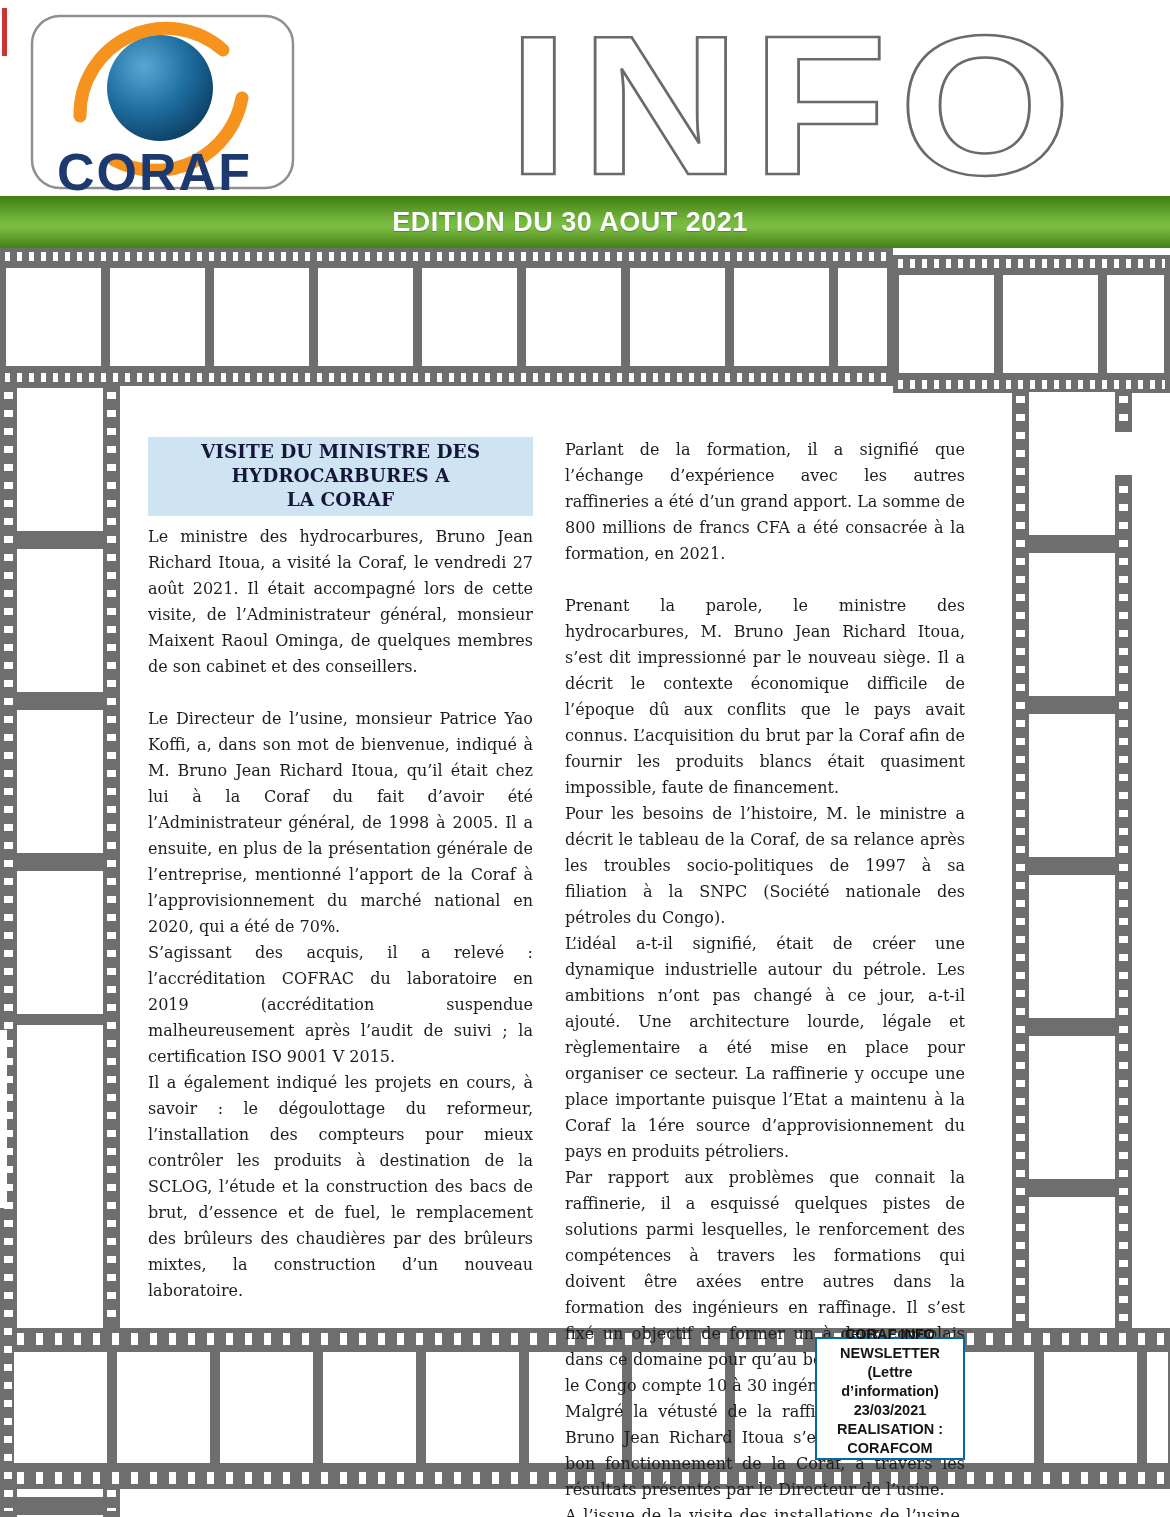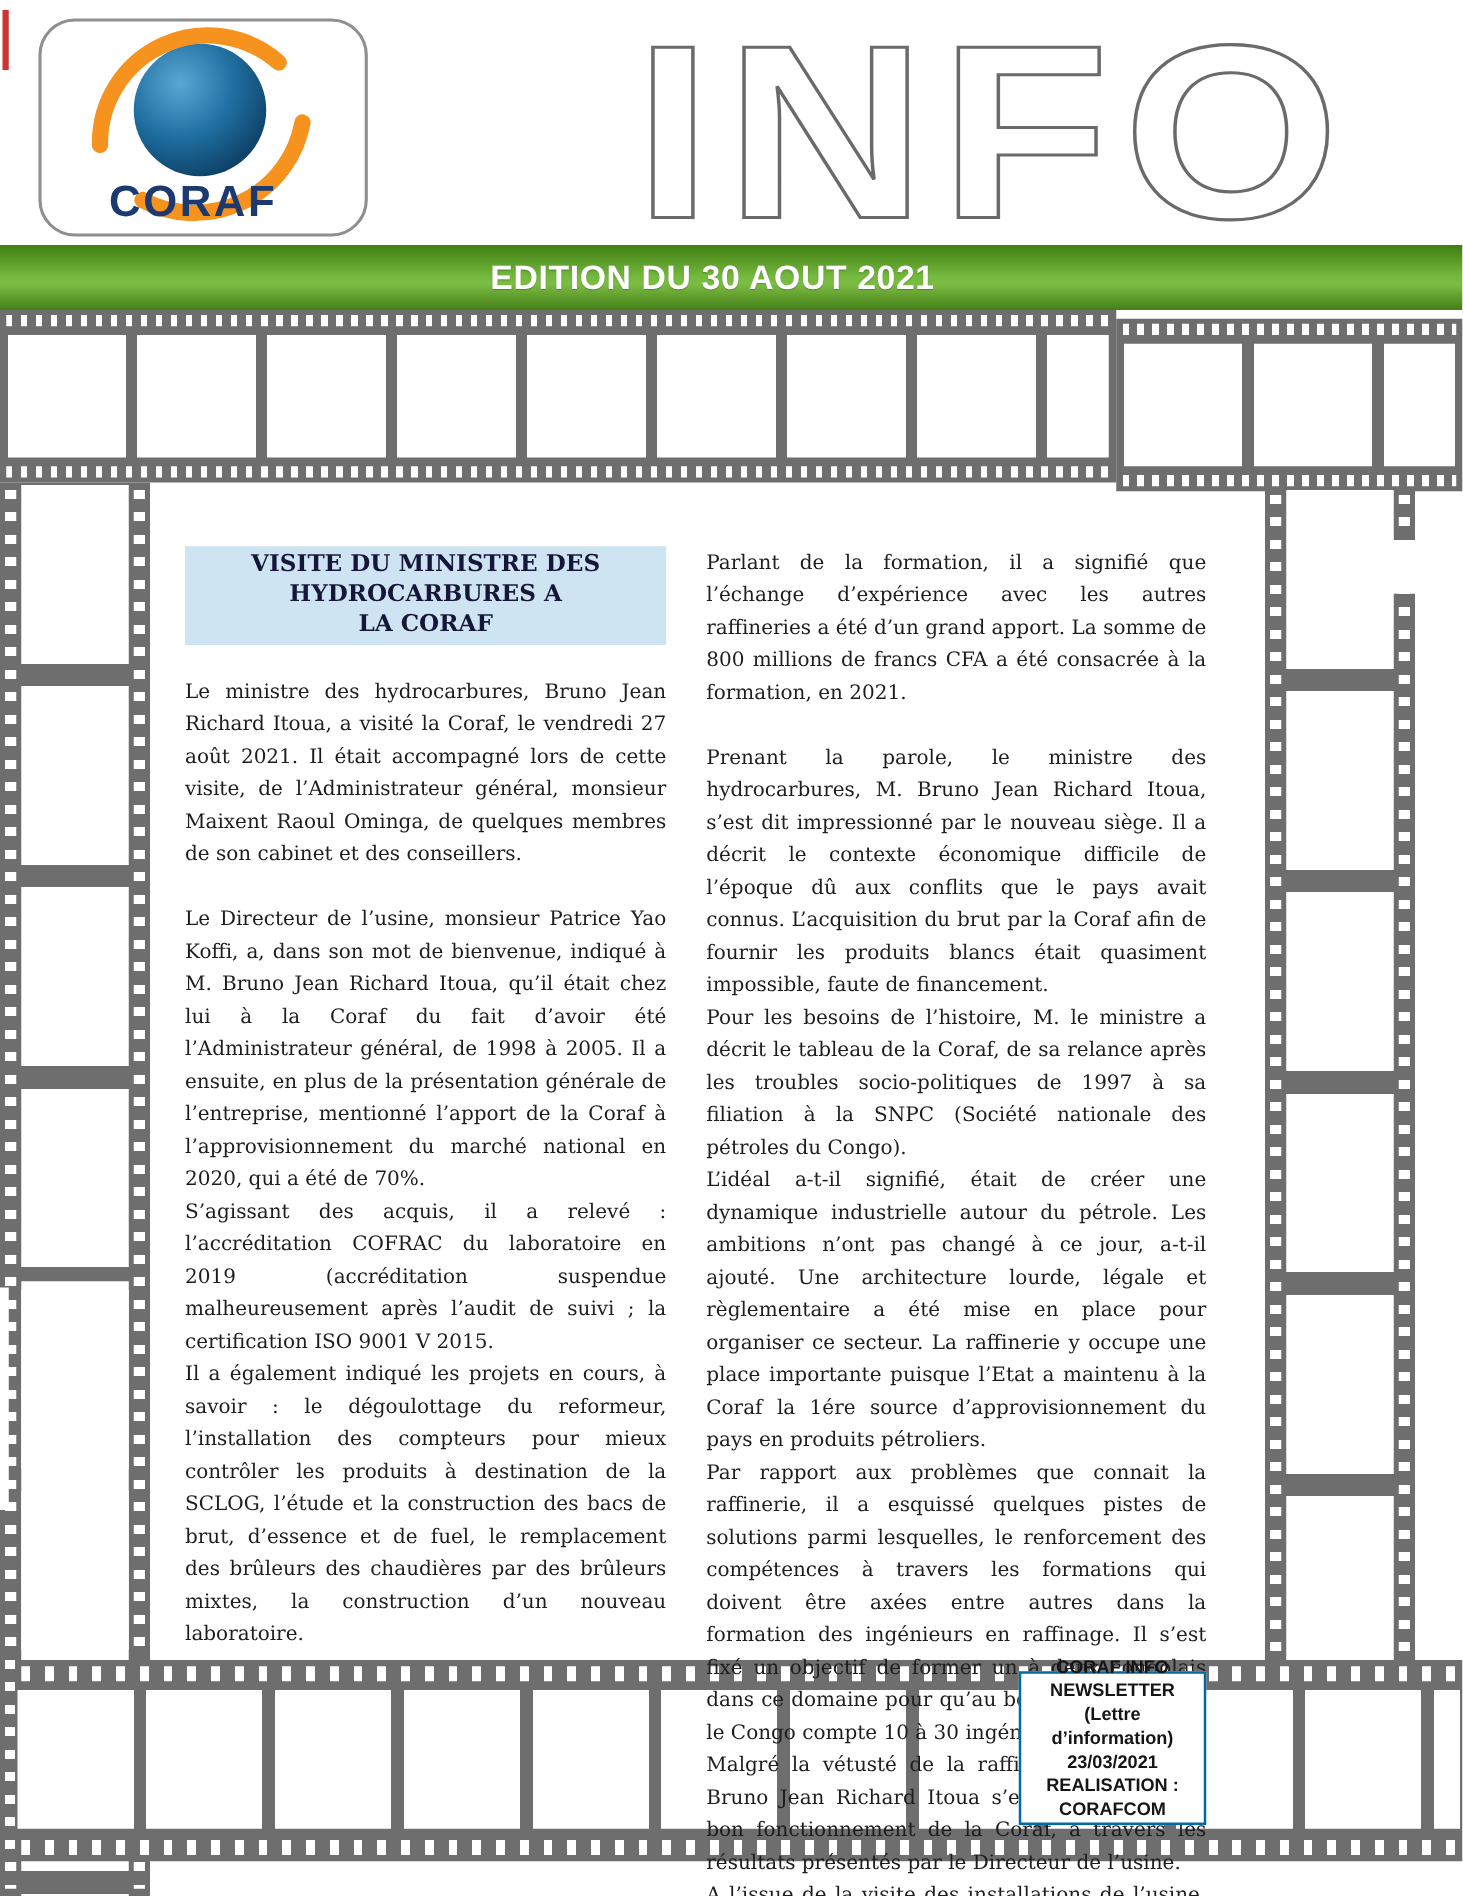--- a/index.html
+++ b/index.html
@@ -5,21 +5,21 @@
   html,body{margin:0;padding:0;}
   body{
     width:1170px;height:1517px;position:relative;overflow:hidden;
     background:#ffffff;font-family:"Liberation Sans",sans-serif;
   }
   
   .red-mark{position:absolute;left:2px;top:8px;width:5px;height:48px;background:#cc3333;}
   .logo-box{position:absolute;left:30px;top:14px;width:265px;height:176px;}
   .logo-text{
     position:absolute;left:0;right:16px;top:128px;text-align:center;
-    font-weight:bold;font-size:35px;letter-spacing:2px;color:#1d3a70;
+    font-weight:bold;font-size:52px;letter-spacing:2px;color:#1d3a70;
     font-family:"Liberation Sans",sans-serif;
   }
   .masthead{position:absolute;left:495px;top:22px;width:600px;height:172px;}
   .banner{
     position:absolute;left:0;top:196px;width:1170px;height:52px;
     background:linear-gradient(to bottom,#3f7d11 0%,#74b83e 48%,#7cbd44 60%,#457f16 100%);
     display:flex;align-items:center;justify-content:center;
   }
   .banner-text{
     color:#ffffff;font-weight:bold;font-size:27px;letter-spacing:.5px;
@@ -40,21 +40,21 @@
   .frames-v{position:absolute;left:17px;right:17px;
     background-image:repeating-linear-gradient(180deg,#fff 0 143px,transparent 143px 161px);}
   .white-patch{position:absolute;background:#ffffff;}
   
   .content{position:absolute;left:148px;top:437px;width:817px;z-index:4;}
   .col-left{position:absolute;left:0;top:0;width:385px;}
   .col-right{position:absolute;left:417px;top:0;width:400px;}
   .article-title{
     background:#cfe4f2;text-align:center;font-family:"DejaVu Serif","Liberation Serif",serif;
     font-weight:bold;font-size:18.5px;line-height:24px;color:#16163a;
-    padding:3px 2px 4px 2px;margin-bottom:24px;
+    padding:3px 2px 4px 2px;margin-bottom:8px;
   }
   .content p{
     margin:0;font-family:"DejaVu Serif","Liberation Serif",serif;
     font-size:16px;line-height:26px;color:#1d1d1d;text-align:justify;
   }
   .gap-after{margin-bottom:26px !important;}
   
   .newsletter-box{
     position:absolute;left:815px;top:1337px;width:146px;height:119px;z-index:5;
     background:#fff;border:2px solid #0369a1;display:flex;align-items:flex-end;justify-content:center;

